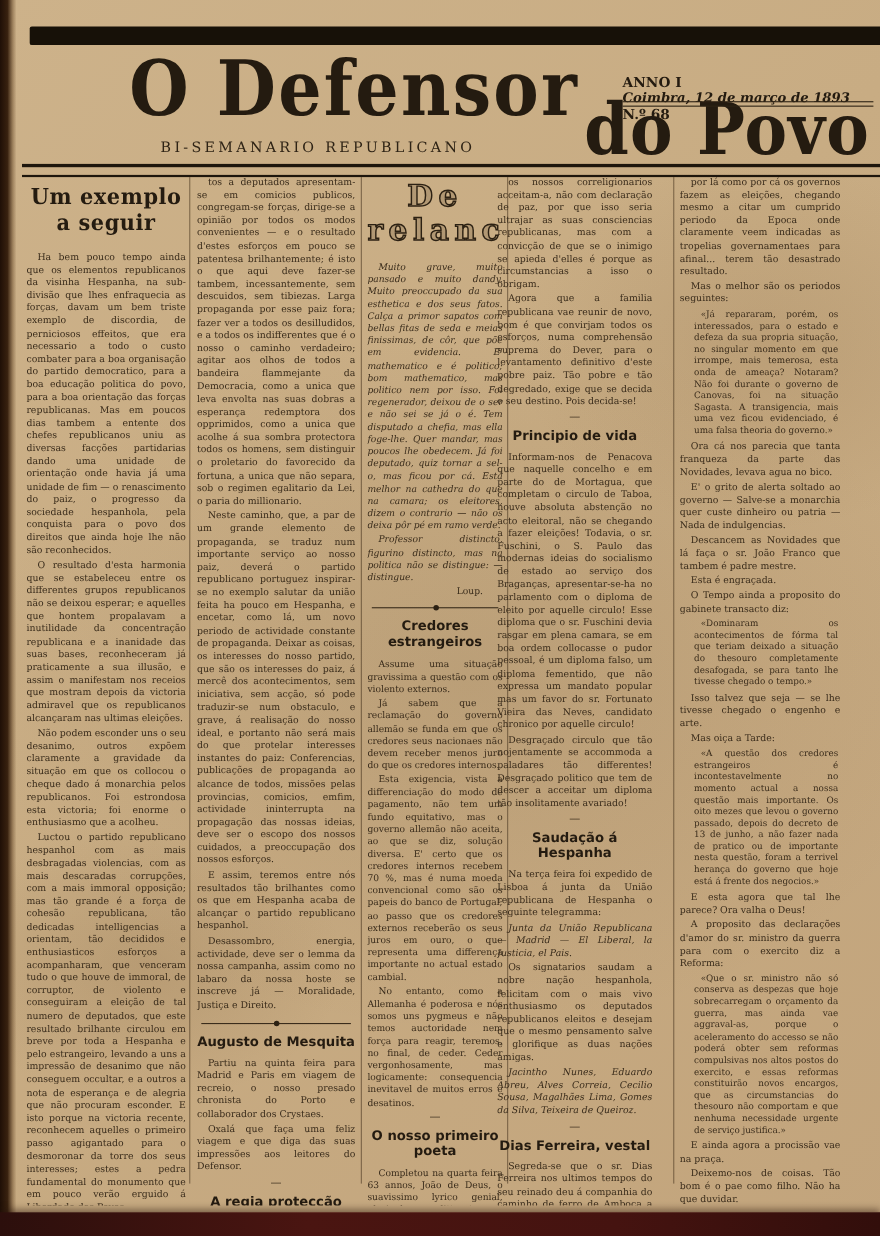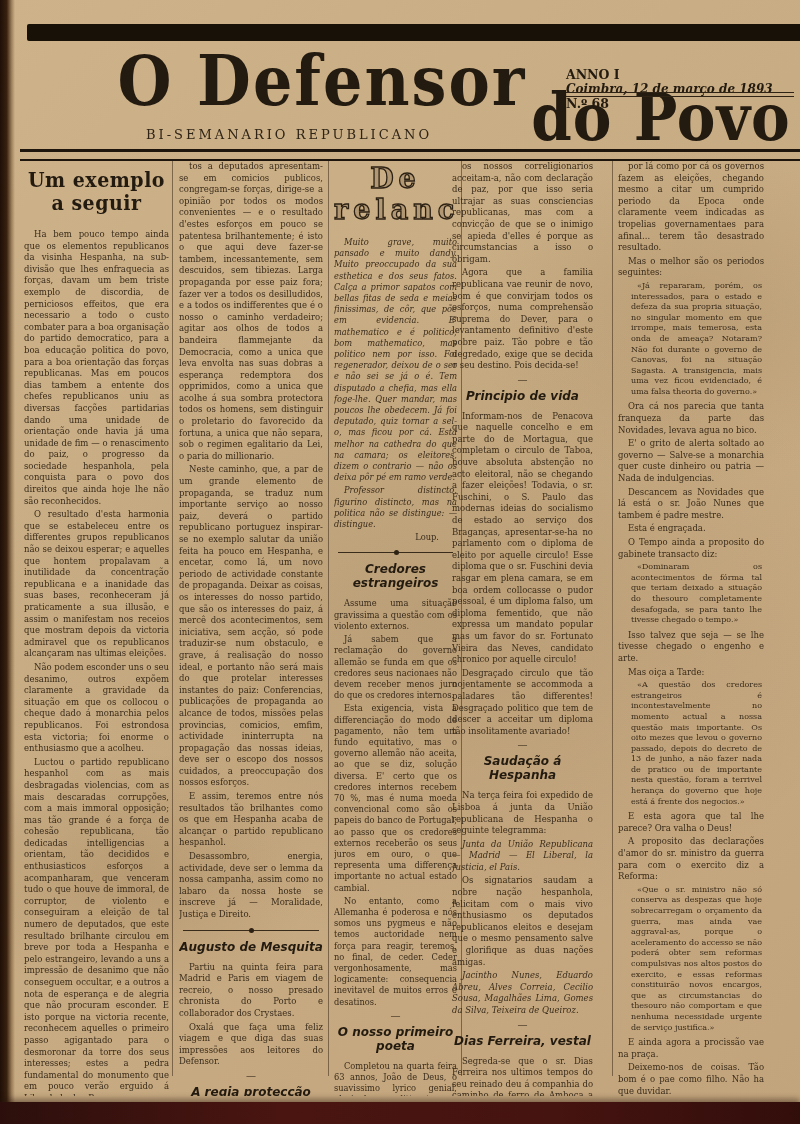--- a/index.html
+++ b/index.html
@@ -42,21 +42,21 @@
   .vr1{left:172px;}.vr2{left:328px;}.vr3{left:461px;}.vr4{left:612px;}
   
   .para{margin:0 0 2px;text-indent:10px;text-align:justify;font-size:8.5px;line-height:11.6px;color:#3a2c1b;}
   .col3 .para{font-size:8.3px;line-height:11.2px;}
   .para.italic{font-style:italic;}
   .para.quote{font-size:8px;line-height:10.6px;margin:2px 2px 4px 13px;text-indent:6px;}
   .para.sig{text-align:right;padding-right:18px;text-indent:0;margin:2px 0 4px;}
   .head{color:#241b10;}
   .head.headline{font-family:"DejaVu Serif",serif;font-weight:700;font-size:19px;text-align:center;
     letter-spacing:.5px;margin:8px 0 16px;transform:scaleY(1.05);}
-  .head.section{font-family:"DejaVu Sans",sans-serif;font-weight:700;font-size:12px;text-align:center;margin:5px 0 8px;font-style:italic;}
+  .head.section{font-family:"DejaVu Sans",sans-serif;font-weight:700;font-size:12px;text-align:center;margin:5px 0 8px;}
   .head.display{font-family:"DejaVu Serif",serif;font-weight:700;font-size:27px;text-align:center;
     letter-spacing:5px;margin:2px 0 12px;color:rgba(40,30,16,.15);-webkit-text-stroke:1.3px #2c2113;}
   .sep{margin:4px 0;}
   .sep.dash{text-align:center;font-size:10px;line-height:8px;color:#3a2c1b;}
   .sep.ruledot{position:relative;height:7px;margin:6px 4px;}
   .sep.ruledot::before{content:"";position:absolute;left:0;right:0;top:3px;height:1px;background:#3a2c1b;}
   .sep.ruledot::after{content:"";position:absolute;left:50%;top:1px;width:5px;height:5px;margin-left:-2px;
     border-radius:50%;background:#2c2113;}
 </style>
 </head>
@@ -134,21 +134,21 @@
         <div class="sep dash">—</div>
         <div class="head section">Dias Ferreira, vestal</div>
         <p class="para">Segreda-se que o sr. Dias Ferreira nos ultimos tempos do seu reinado deu á companhia do caminho de ferro de Amboca a bonita esportula de quatrocentos contos de réis.</p>
       </div>
       <div class="col col5">
         <p class="para">por lá como por cá os governos fazem as eleições, chegando mesmo a citar um cumprido periodo da Epoca onde claramente veem indicadas as tropelias governamentaes para afinal... terem tão desastrado resultado.</p>
         <p class="para">Mas o melhor são os periodos seguintes:</p>
         <p class="para quote">«Já repararam, porém, os interessados, para o estado e defeza da sua propria situação, no singular momento em que irrompe, mais temerosa, esta onda de ameaça? Notaram? Não foi durante o governo de Canovas, foi na situação Sagasta. A transigencia, mais uma vez ficou evidenciado, é uma falsa theoria do governo.»</p>
         <p class="para">Ora cá nos parecia que tanta franqueza da parte das Novidades, levava agua no bico.</p>
         <p class="para">E' o grito de alerta soltado ao governo — Salve-se a monarchia quer custe dinheiro ou patria — Nada de indulgencias.</p>
-        <p class="para">Descancem as Novidades que lá está o sr. João Nunes que tambem é padre mestre.</p>
+        <p class="para">Descancem as Novidades que lá faça o sr. João Franco que tambem é padre mestre.</p>
         <p class="para">Esta é engraçada.</p>
         <p class="para">O Tempo ainda a proposito do gabinete transacto diz:</p>
         <p class="para quote">«Dominaram os acontecimentos de fórma tal que teriam deixado a situação do thesouro completamente desafogada, se para tanto lhe tivesse chegado o tempo.»</p>
         <p class="para">Isso talvez que seja — se lhe tivesse chegado o engenho e arte.</p>
         <p class="para">Mas oiça a Tarde:</p>
         <p class="para quote">«A questão dos credores estrangeiros é incontestavelmente no momento actual a nossa questão mais importante. Os oito mezes que levou o governo passado, depois do decreto de 13 de junho, a não fazer nada de pratico ou de importante nesta questão, foram a terrivel herança do governo que hoje está á frente dos negocios.»</p>
         <p class="para">E esta agora que tal lhe parece? Ora valha o Deus!</p>
         <p class="para">A proposito das declarações d'amor do sr. ministro da guerra para com o exercito diz a Reforma:</p>
         <p class="para quote">«Que o sr. ministro não só conserva as despezas que hoje sobrecarregam o orçamento da guerra, mas ainda vae aggraval-as, porque o aceleramento do accesso se não poderá obter sem reformas compulsivas nos altos postos do exercito, e essas reformas constituirão novos encargos, que as circumstancias do thesouro não comportam e que nenhuma necessidade urgente de serviço justifica.»</p>
         <p class="para">E ainda agora a procissão vae na praça.</p>

